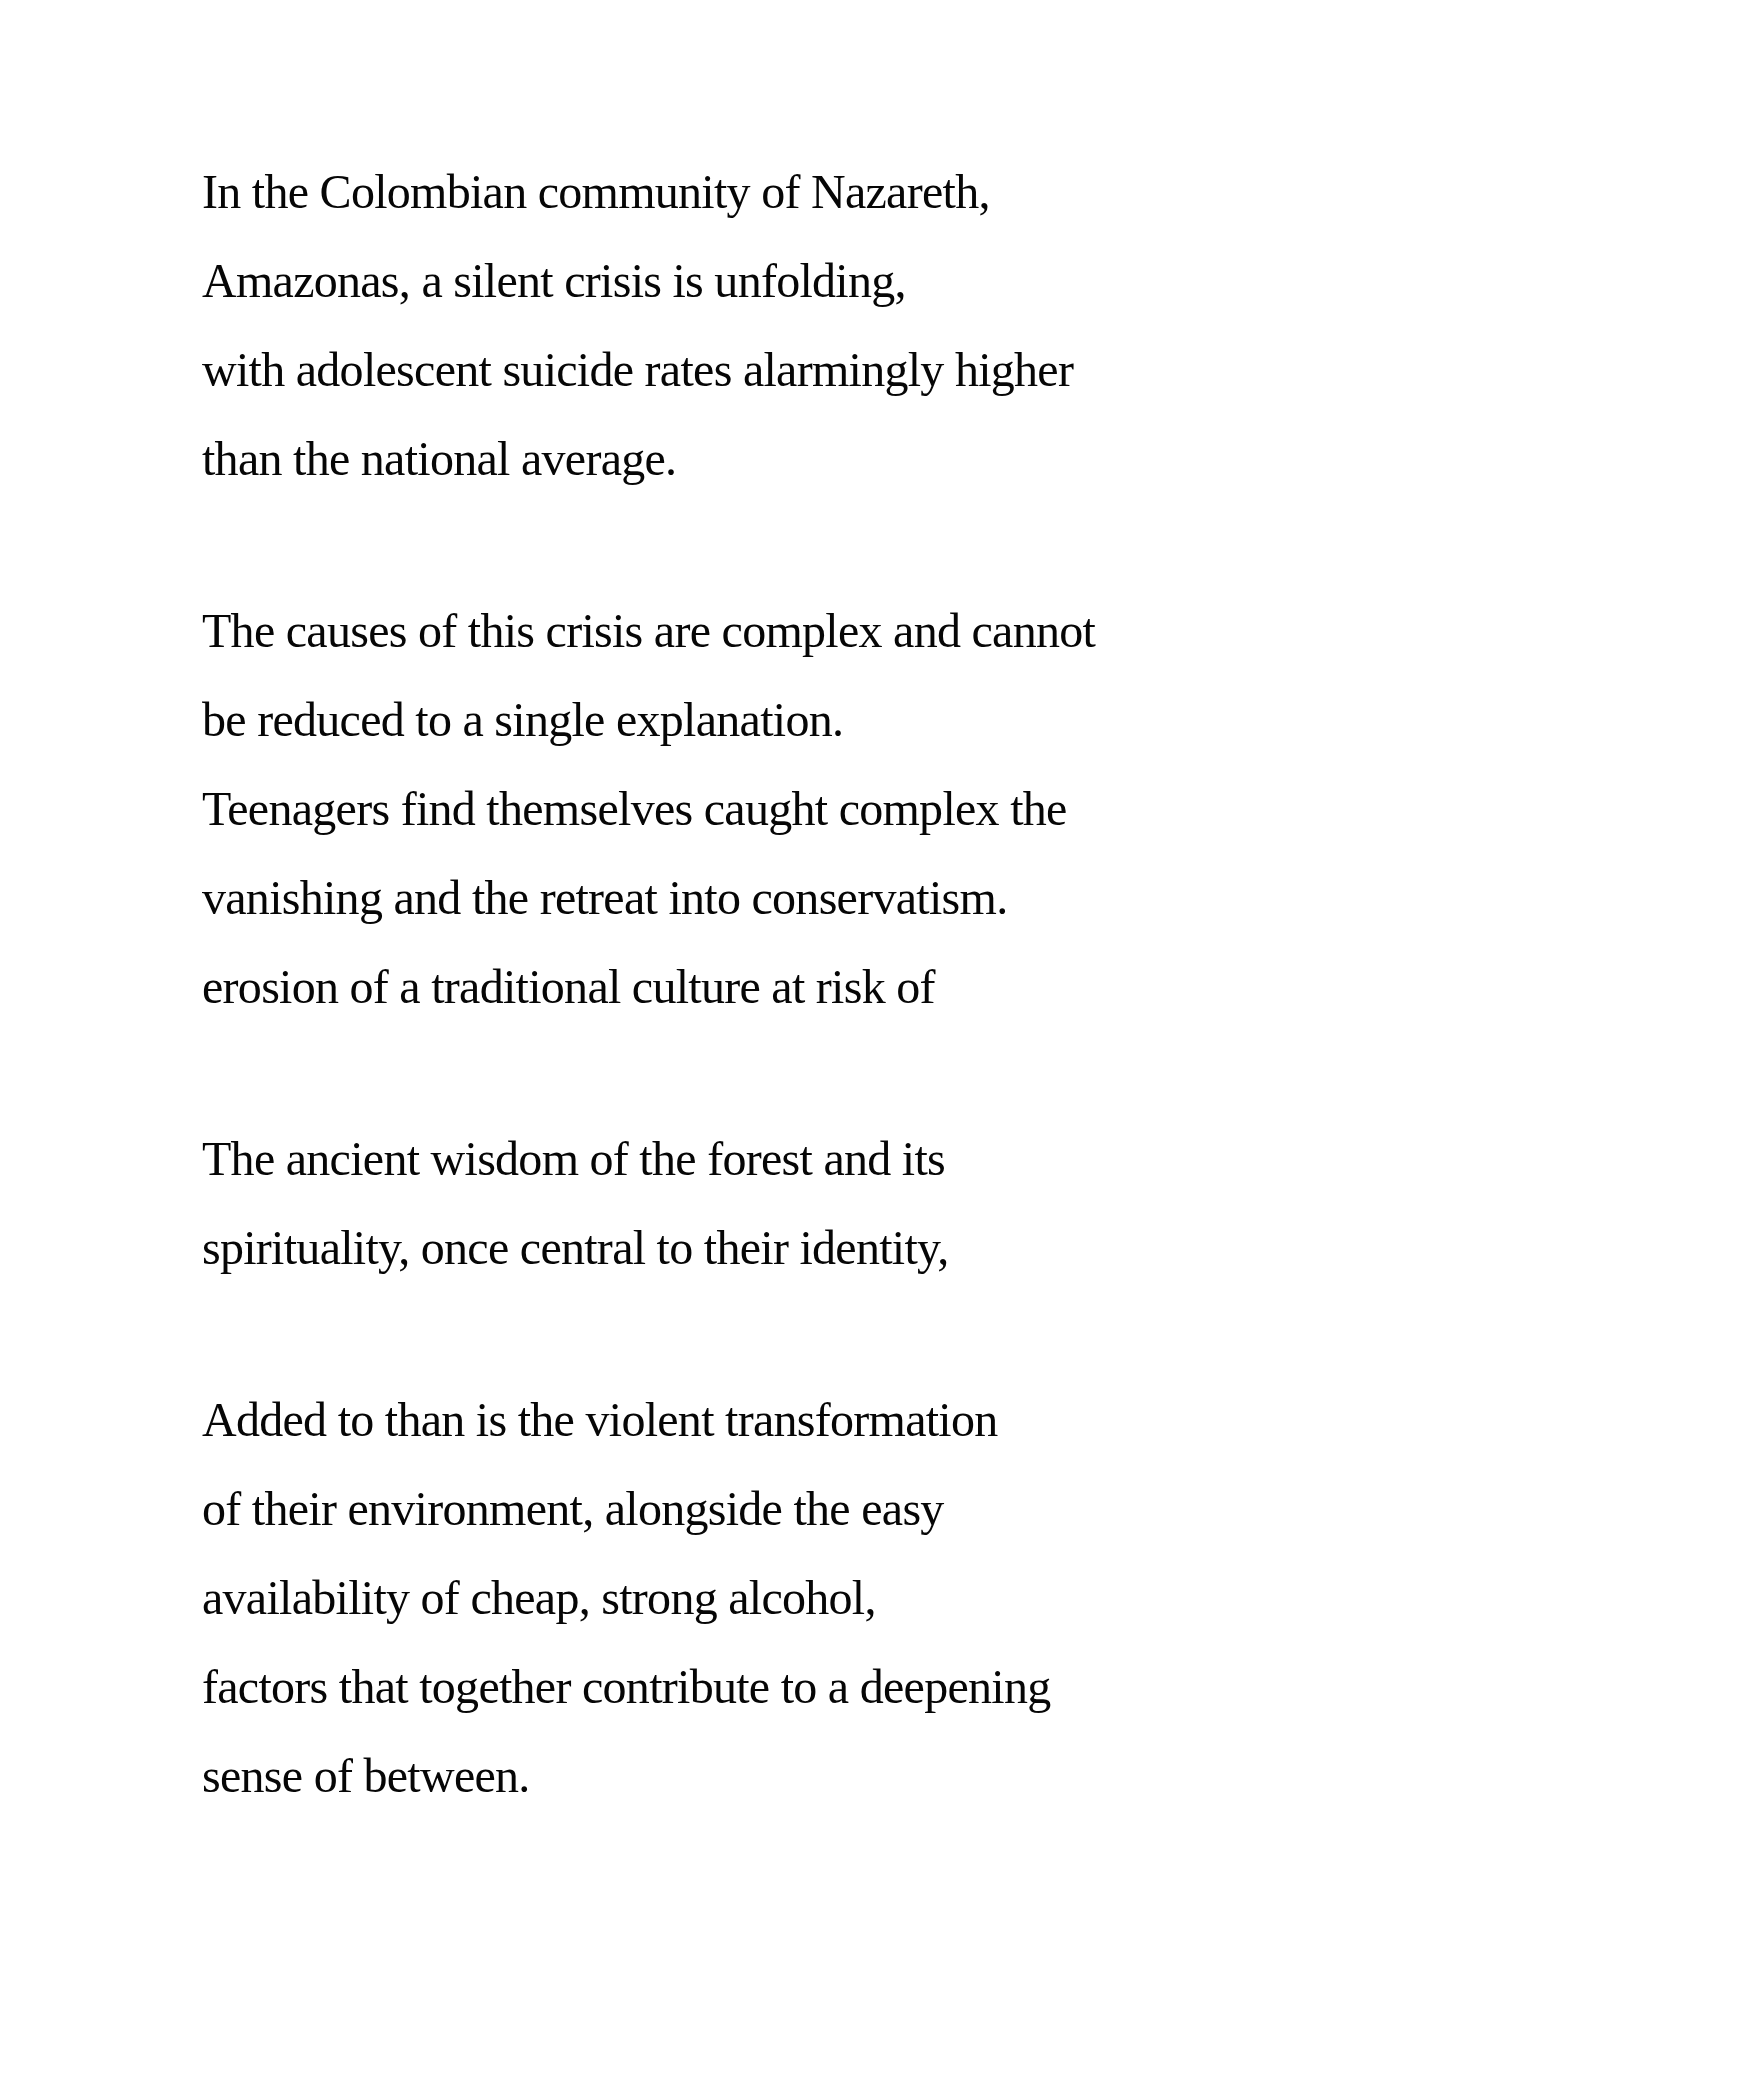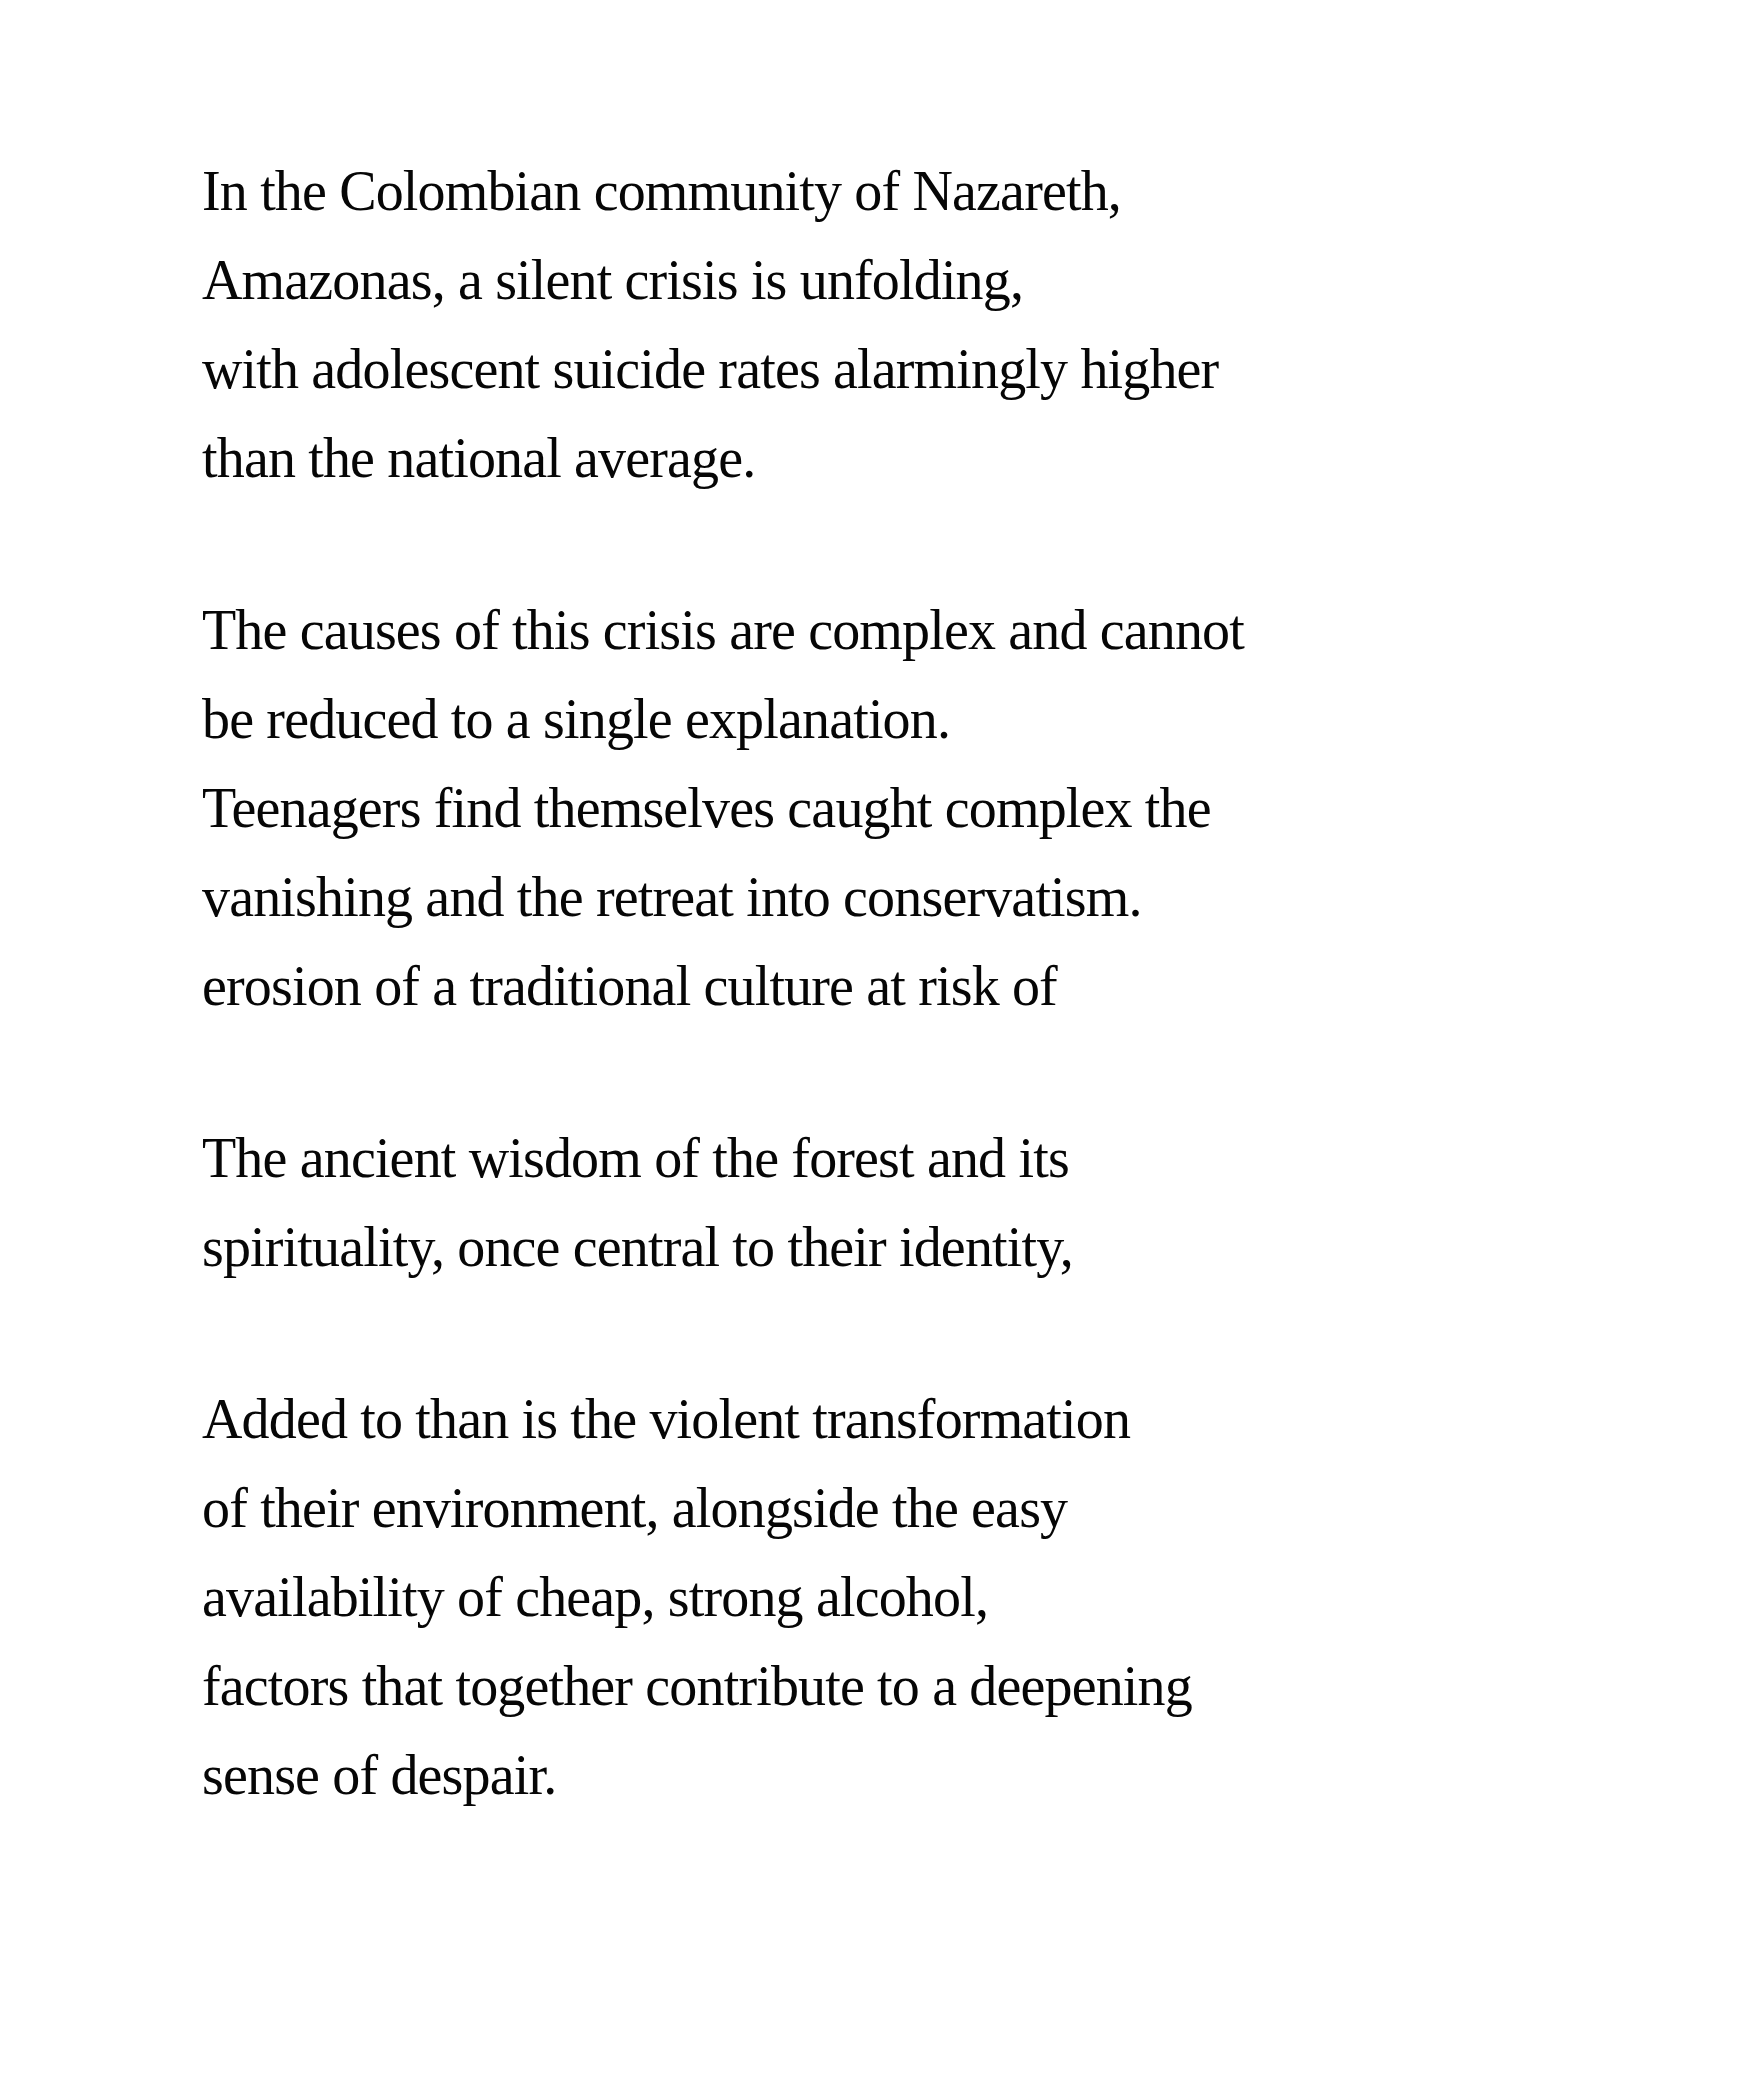--- a/index.html
+++ b/index.html
@@ -15,21 +15,21 @@
     overflow: hidden;
     box-sizing: border-box;
   }
   .text-block {
     position: absolute;
     top: 147px;
     left: 202px;
     right: 105px;
     color: #060606;
     font-family: "Liberation Serif", "DejaVu Serif", serif;
-    font-size: 56px;
+    font-size: 48px;
     line-height: 89px;
     letter-spacing: -0.015em;
     font-weight: 400;
   }
   .text-block p {
     margin: 0 0 83px 0;
     padding: 0;
   }
   .text-block p:last-child {
     margin-bottom: 0;
@@ -63,18 +63,18 @@
     <p>
       <span class="line">The ancient wisdom of the forest and its</span>
       <span class="line">spirituality, once central to their identity,</span>
     </p>
 
     <p>
       <span class="line">Added to than is the violent transformation</span>
       <span class="line">of their environment, alongside the easy</span>
       <span class="line">availability of cheap, strong alcohol,</span>
       <span class="line">factors that together contribute to a deepening</span>
-      <span class="line">sense of despair.</span>
+      <span class="line">sense of between.</span>
     </p>
 
   </div>
 </div>
 
 
 </body></html>

